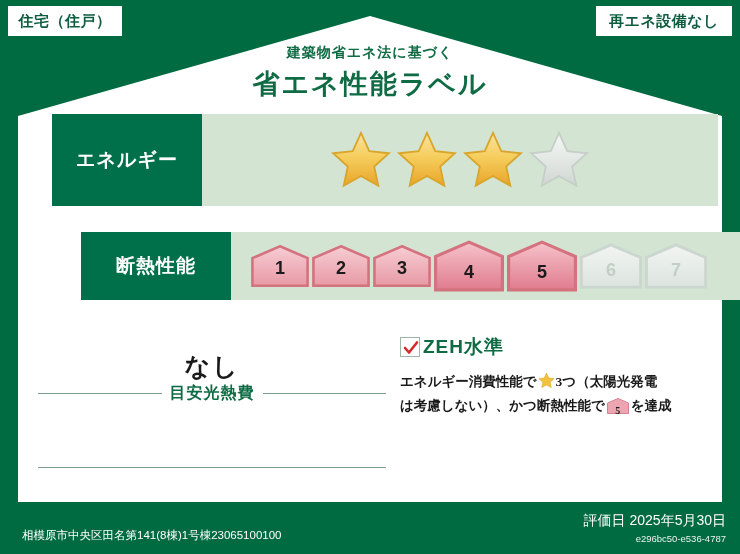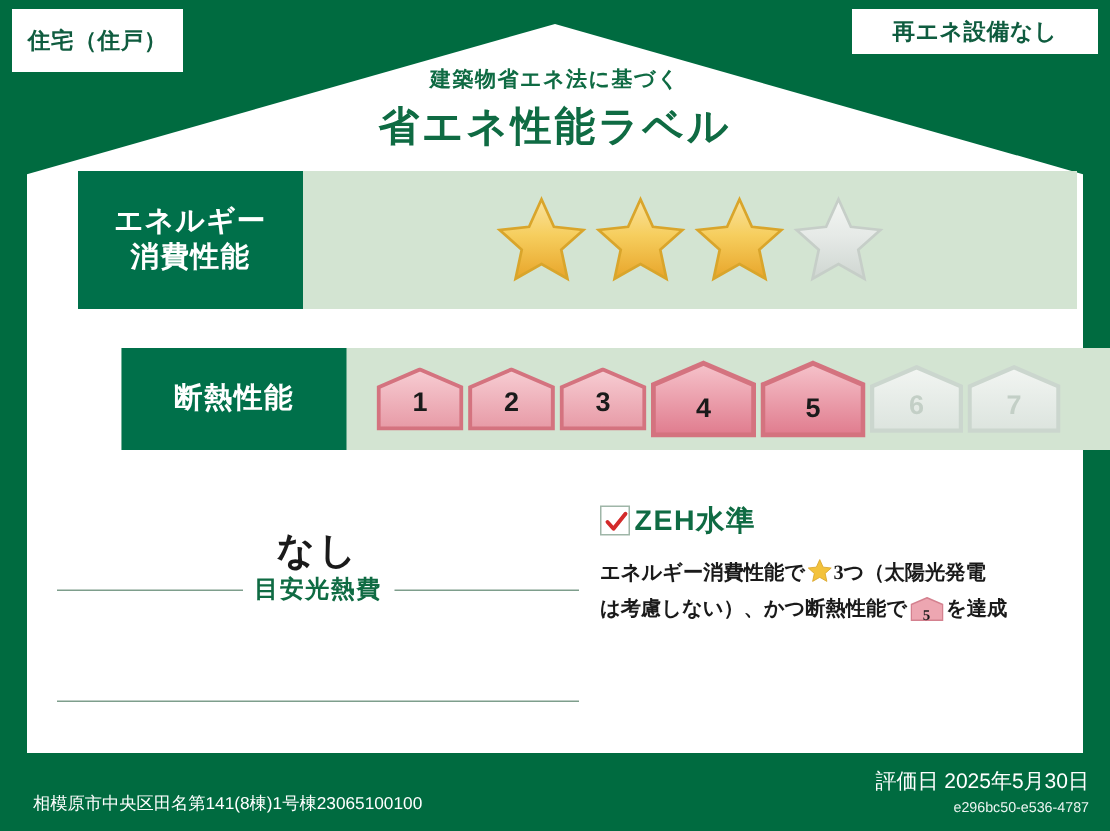--- a/index.html
+++ b/index.html
@@ -37,22 +37,22 @@
     background: #ffffff;
     color: #0F5C3F;
     font-weight: bold;
     font-size: 15px;
     letter-spacing: 0.5px;
     display: flex;
     align-items: center;
     justify-content: center;
     z-index: 6;
   }
-  #tag-left  { left: 8px;  top: 6px; width: 114px; height: 42px; }
-  #tag-right { right: 8px; top: 6px; width: 164px; height: 30px; }
+  #tag-left  { left: 8px;  top: 6px; width: 114px; height: 30px; }
+  #tag-right { right: 8px; top: 6px; width: 136px; height: 30px; }
 
   
   #title-block {
     position: absolute;
     left: 0; right: 0;
     top: 44px;
     text-align: center;
     z-index: 5;
   }
   #title-sub {
@@ -231,21 +231,20 @@
   <div class="corner-tag" id="tag-right">再エネ設備なし</div>
 
   <div id="title-block">
     <div id="title-sub">建築物省エネ法に基づく</div>
     <div id="title-main">省エネ性能ラベル</div>
   </div>
 
   <div class="rating-row" id="row-energy">
     <div class="row-label">
       <span>エネルギー</span>
-      <span>消費性能</span>
     </div>
     <div class="row-content" id="star-container">
         <svg class="star" viewBox="0 0 24 24">
           <defs>
             <linearGradient id="sg0" x1="0" y1="0" x2="0" y2="1">
               <stop offset="0%" stop-color="#FAE3A0"></stop>
               <stop offset="45%" stop-color="#F6CE5E"></stop>
               <stop offset="100%" stop-color="#E8A52A"></stop>
             </linearGradient>
           </defs>

